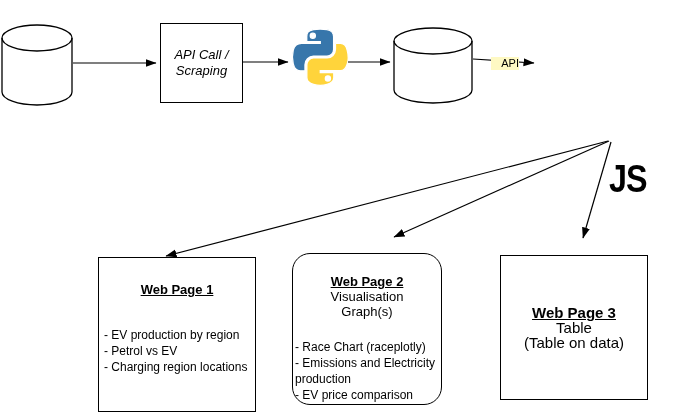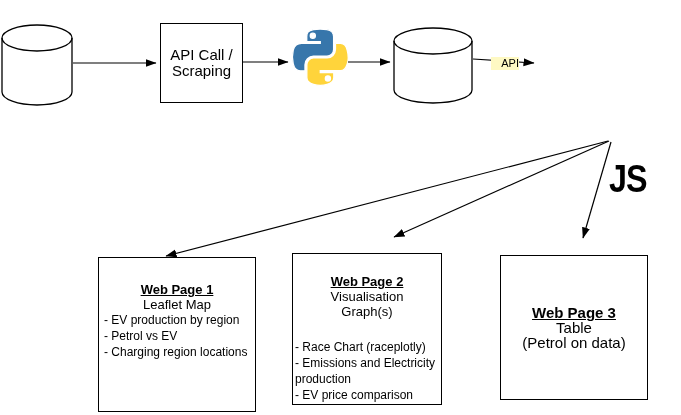--- a/index.html
+++ b/index.html
@@ -4,84 +4,83 @@
 <style>
   html,body{margin:0;padding:0;background:#fff;}
   .canvas{
     position:relative;width:681px;height:415px;background:#ffffff;
     font-family:"Liberation Sans",sans-serif;color:#000;overflow:hidden;
   }
   .box{
     position:absolute;border:1.3px solid #000;background:#fff;box-sizing:border-box;
   }
   .flex-center{display:flex;align-items:center;justify-content:center;text-align:center;}
-  .node-label{font-size:15px;line-height:16px;text-align:center;}
+  .node-label{font-size:13px;line-height:16px;text-align:center;font-style:italic;}
   .cyl-label{position:absolute;font-size:12px;line-height:14px;text-align:center;}
   .svg-overlay{position:absolute;left:0;top:0;z-index:2;pointer-events:none;}
   .api-label{
     position:absolute;left:491px;top:57px;width:28px;z-index:3;
     font-size:11px;line-height:13px;text-align:right;background:#fef9c3;
   }
   .js-label{
     position:absolute;left:609px;top:160px;z-index:3;
     font-size:38px;font-weight:bold;line-height:1;letter-spacing:-1px;
     transform:scaleX(0.85);transform-origin:left top;
   }
   .wp-head{text-align:center;font-size:13px;line-height:15px;}
   .wp-title{font-weight:bold;text-decoration:underline;}
   .wp-list{font-size:12px;line-height:16px;padding:0 1px 0 4px;}
   .wp1-head{margin-top:24px;}
-  .wp1-list{margin-top:0;padding-left:5px;}
+  .wp1-list{margin-top:30px;padding-left:5px;}
   .wp2-head{margin-top:20px;}
   .wp2-list{margin-top:20px;padding-left:2px;}
   .wp3-inner{height:100%;display:flex;flex-direction:column;align-items:center;justify-content:center;font-size:15px;line-height:15px;text-align:center;}
 </style>
 </head>
 <body>
 
 <div class="canvas">
 
   <div class="box flex-center" style="left:160px;top:23px;width:83px;height:80px;">
     <div class="node-label">
       <div>API Call /</div>
       <div>Scraping</div>
     </div>
   </div>
 
 
   <div class="box" style="left:98px;top:257px;width:158px;height:155px;">
     <div class="wp-head wp1-head">
       <div class="wp-title">Web Page 1</div>
-      <div>Leaflet Map</div>
     </div>
     <div class="wp-list wp1-list">
       <div>- EV production by region</div>
       <div>- Petrol vs EV</div>
       <div>- Charging region locations</div>
     </div>
   </div>
 
-  <div class="box" style="left:292px;top:253px;width:150px;height:152px;">
+  <div class="box" style="left:292px;top:253px;width:150px;height:152px;border-radius:18px;">
     <div class="wp-head wp2-head">
       <div class="wp-title">Web Page 2</div>
       <div>Visualisation</div>
       <div>Graph(s)</div>
     </div>
     <div class="wp-list wp2-list">
       <div>- Race Chart (raceplotly)</div>
       <div>- Emissions and Electricity production</div>
       <div>- EV price comparison</div>
     </div>
   </div>
 
   <div class="box" style="left:500px;top:255px;width:148px;height:145px;">
     <div class="wp3-inner">
       <div class="wp-title">Web Page 3</div>
       <div>Table</div>
-      <div>(Petrol on data)</div>
+      <div>(Table on data)</div>
     </div>
   </div>
 
   <div class="cyl-label" style="left:2px;top:58px;width:70px;">
     <div>Externa</div>
     <div>Datasources</div>
   </div>
   <div class="cyl-label" style="left:394px;top:62px;width:78px;">
     <div>Web App</div>
     <div>Database</div>

